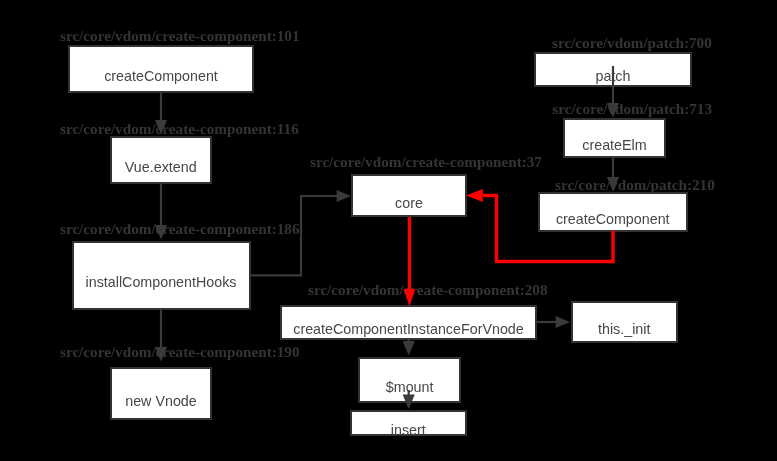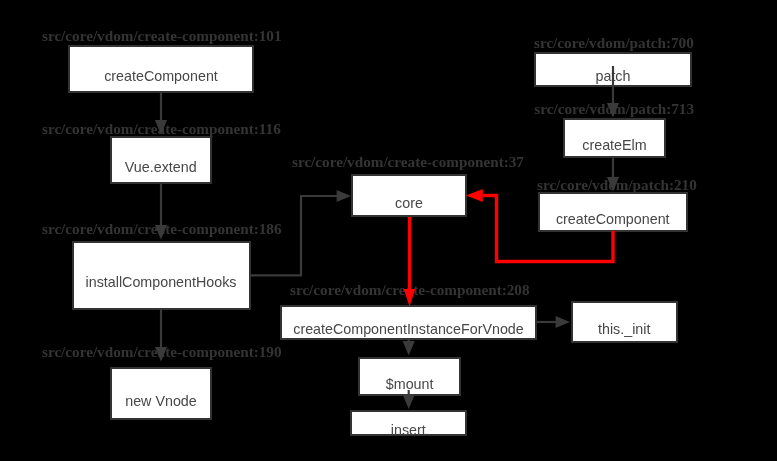--- a/index.html
+++ b/index.html
@@ -6,21 +6,21 @@
   html,body{margin:0;padding:0;background:#000;}
   body{-webkit-font-smoothing:antialiased;}
   #stage{position:relative;width:777px;height:461px;background:#000;overflow:hidden;}
   #edge-layer{position:absolute;left:0;top:0;z-index:3;}
   #edge-label-layer{position:absolute;left:0;top:0;width:777px;height:461px;z-index:1;}
   #node-layer{position:absolute;left:0;top:0;width:777px;height:461px;z-index:2;}
   .nodebox{position:absolute;background:#fff;border:2px solid #333333;box-sizing:border-box;
            display:flex;align-items:center;justify-content:center;color:#474747;padding-top:14px;
            font-family:"Liberation Sans",sans-serif;line-height:normal;}
   .elabel{position:absolute;color:#343434;font-family:"Liberation Serif",serif;font-weight:bold;
-          font-size:15.2px;white-space:nowrap;line-height:1;}
+          font-size:15.2px;white-space:nowrap;line-height:1;margin-left:18px;}
 </style>
 </head>
 <body>
 
 <div id="stage">
 
   <svg id="edge-layer" width="777" height="461" viewBox="0 0 777 461">
     <g>
       <polyline points="161,93 161,121" fill="none" stroke="#3a3a3a" stroke-width="2.2"></polyline>
       <polygon points="154.9,120.1 167.1,120.1 161,134.5" fill="#3a3a3a"></polygon>
@@ -79,21 +79,21 @@
       </div>
     <div class="nodebox" style="left:110px;top:367px;width:102px;height:53.4px;font-size:14.3px">
         <span>new Vnode</span>
       </div>
     <div class="nodebox" style="left:351px;top:174px;width:116px;height:43.3px;font-size:14.3px">
         <span>core</span>
       </div>
     <div class="nodebox" style="left:280px;top:304.8px;width:257px;height:35px;font-size:14.3px">
         <span>createComponentInstanceForVnode</span>
       </div>
-    <div class="nodebox" style="left:358.4px;top:357.3px;width:102.5px;height:39px;font-size:14.3px">
+    <div class="nodebox" style="left:358.4px;top:357.3px;width:102.5px;height:46px;font-size:14.3px">
         <span>$mount</span>
       </div>
     <div class="nodebox" style="left:350px;top:409.7px;width:116.5px;height:26.5px;font-size:14.3px">
         <span>insert</span>
       </div>
     <div class="nodebox" style="left:570.5px;top:301px;width:107.5px;height:41.5px;font-size:14.3px">
         <span>this._init</span>
       </div>
     <div class="nodebox" style="left:534px;top:51.5px;width:158px;height:35.5px;font-size:14.3px">
         <span>patch</span>

